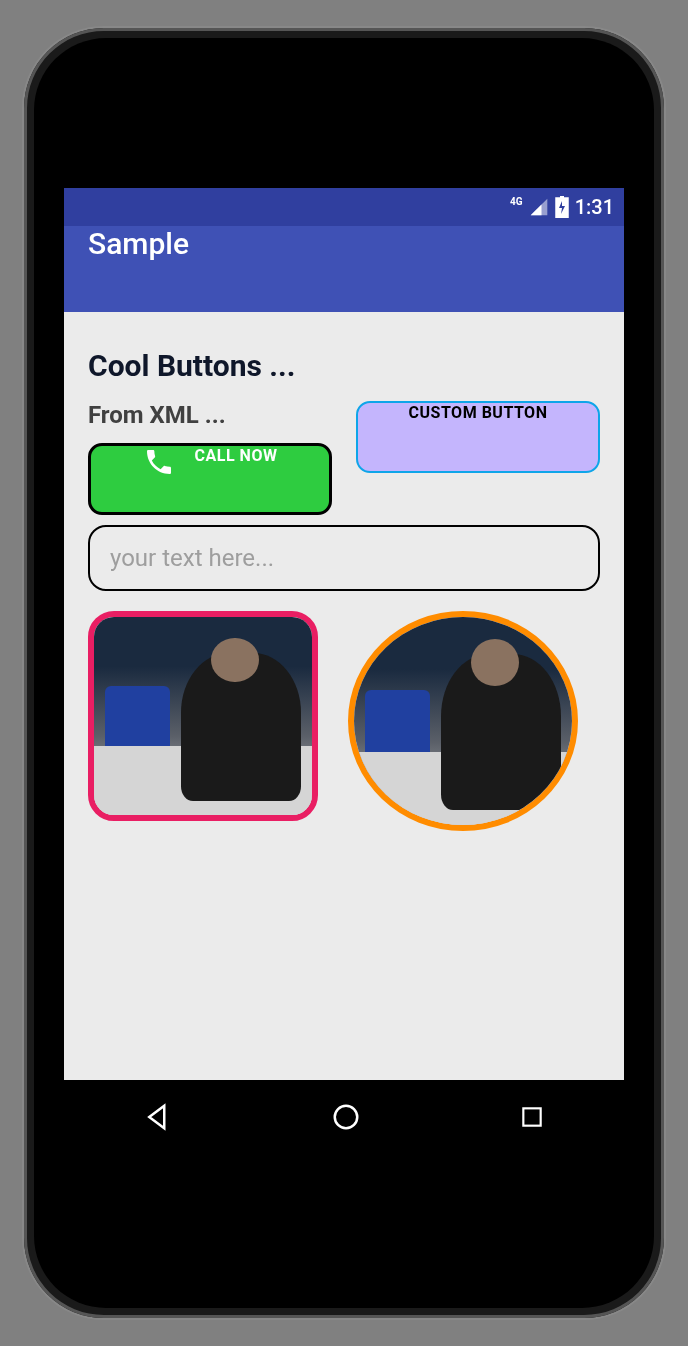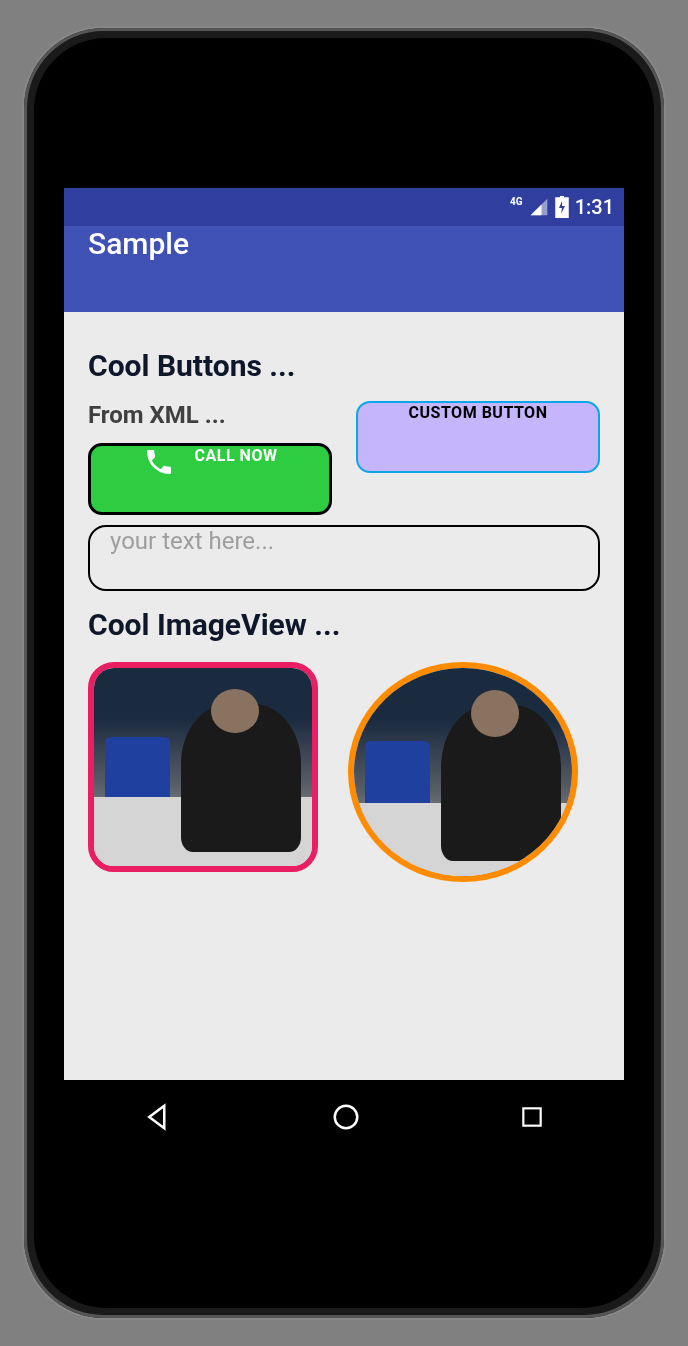--- a/index.html
+++ b/index.html
@@ -132,21 +132,21 @@
       color: #000;
     }
     .textfield {
       margin-top: 10px;
       width: 100%;
       height: 66px;
       border: 2px solid #000;
       border-radius: 18px;
       padding: 0 20px;
       display: flex;
-      align-items: flex-start;
+      align-items: center;
       background: #ebebeb;
     }
     .textfield .placeholder {
       color: #9e9e9e;
       font-size: 24px;
     }
     .images-row {
       display: flex;
       gap: 30px;
       margin-top: 20px;
@@ -267,21 +267,20 @@
               <span>CUSTOM BUTTON</span>
             </div>
           </div>
         </div>
 
 
         <div class="textfield">
           <span class="placeholder">your text here...</span>
         </div>
 
-        <div class="section-title">Cool ImageView ...</div>
 
         <div class="images-row">
           <div class="imgview rounded">
             <div class="img-fill">
               <div class="chair"></div>
               <div class="desk"></div>
               <div class="person"></div>
             </div>
           </div>
           <div class="imgview circle">

